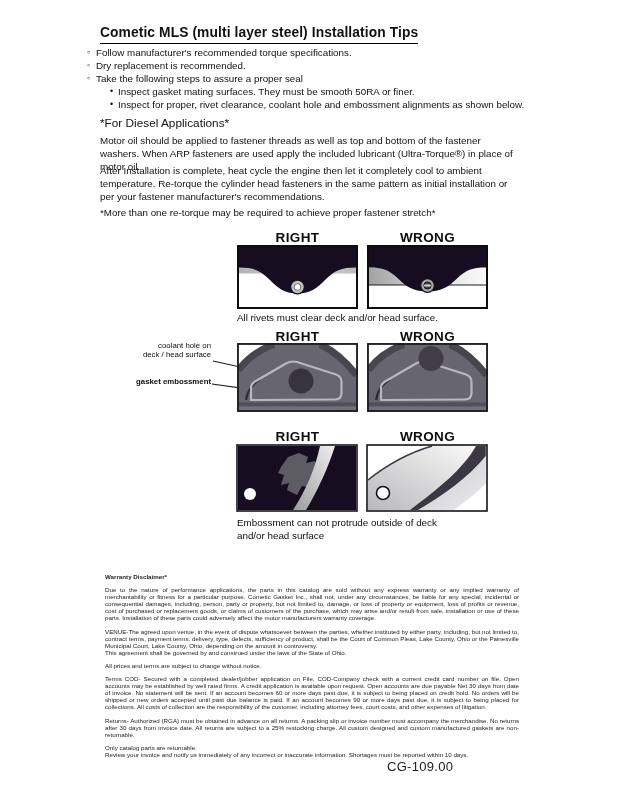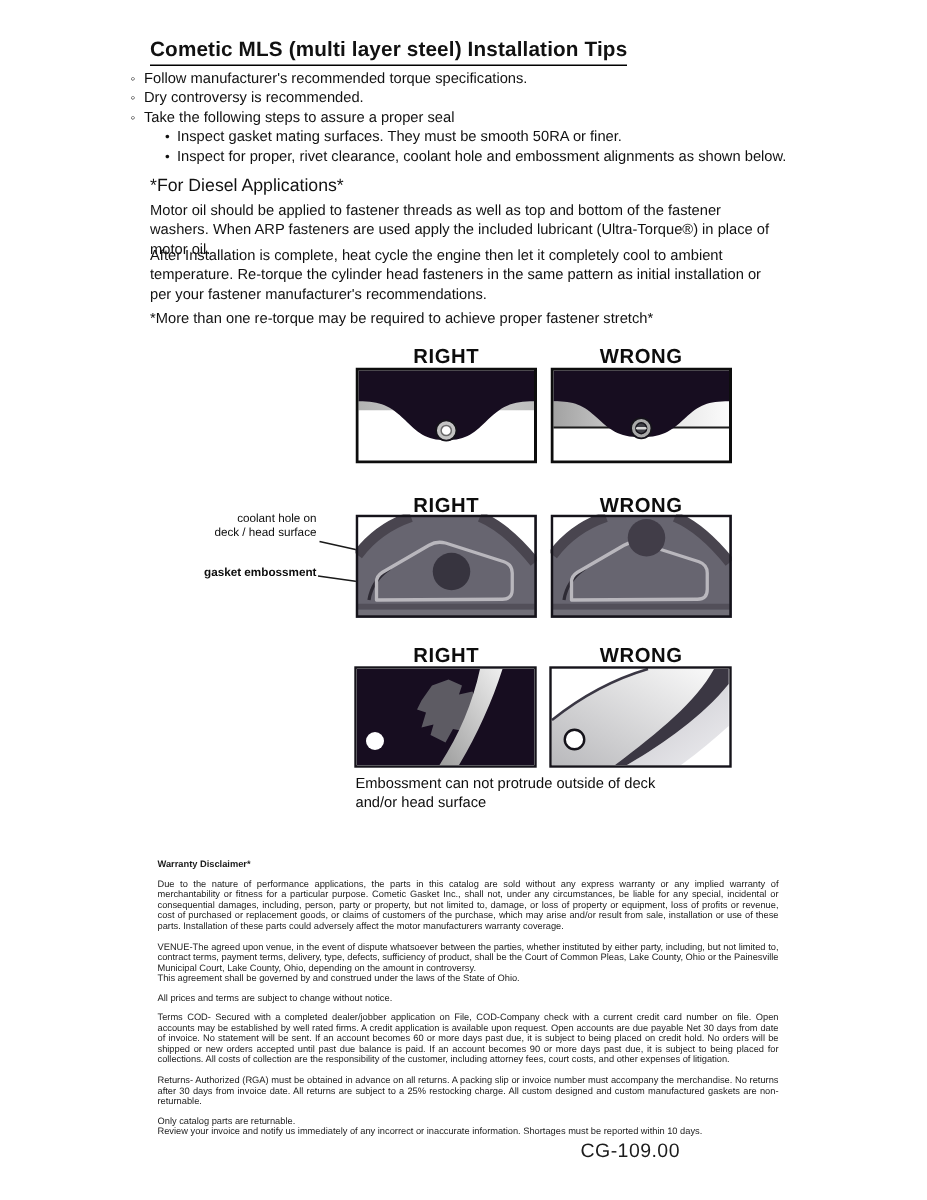--- a/index.html
+++ b/index.html
@@ -62,21 +62,21 @@
 
   <div class="abs title">Cometic MLS (multi layer steel) Installation Tips</div>
 
   <div class="abs tips">
     <div class="tip-row">
       <span class="tip-marker">◦</span>
       <span>Follow manufacturer's recommended torque specifications.</span>
     </div>
     <div class="tip-row">
       <span class="tip-marker">◦</span>
-      <span>Dry controversy is recommended.</span>
+      <span>Dry replacement is recommended.</span>
     </div>
     <div class="tip-row">
       <span class="tip-marker">◦</span>
       <span>Take the following steps to assure a proper seal</span>
     </div>
     <div class="tip-row sub">
       <span class="tip-marker">•</span>
       <span>Inspect gasket mating surfaces.  They must be smooth 50RA or finer.</span>
     </div>
     <div class="tip-row sub">
@@ -124,20 +124,21 @@
       <rect x="2" y="22.5" width="117" height="17.5" fill="url(#band1w)"></rect>
       <line x1="2" y1="40" x2="119" y2="40" stroke="#1c1c1c" stroke-width="1.2"></line>
       <path d="M2,2 H119 V22.5 C105,22.5 99,25 90,33.5 C82,41 76,46.5 60.5,46.5 C45,46.5 39,41 31,33.5 C22,25 16,22.5 2,22.5 Z" fill="#170d20"></path>
       <circle cx="60.5" cy="40.5" r="6.8" fill="#a9a9a9" stroke="#15131a" stroke-width="1.2"></circle>
       <circle cx="60.5" cy="40.5" r="3.6" fill="#3f3f46" stroke="#15131a" stroke-width="1"></circle>
       <rect x="57" y="39.6" width="7" height="1.8" rx="0.9" fill="#d8d8d8"></rect>
       <rect x="1" y="1" width="119" height="62" fill="none" stroke="#0d0d0d" stroke-width="2"></rect>
     </svg>
   </div>
 
+  <div class="abs fig-caption" style="top:311px;">All rivets must clear deck and/or head surface.</div>
 
   <div class="abs rw-label" style="left:237px; top:329px;">RIGHT</div>
   <div class="abs rw-label" style="left:367px; top:329px;">WRONG</div>
 
   <div class="abs anno anno-1" style="white-space:pre-line;">coolant hole on
 deck / head surface</div>
   <div class="abs anno anno-2">gasket embossment</div>
   <svg class="abs leader-svg" width="95" height="45" viewBox="0 0 95 45">
     <line x1="8" y1="6" x2="89" y2="24" stroke="#1a1a1a" stroke-width="1.1"></line>
     <line x1="7" y1="29" x2="57" y2="36" stroke="#1a1a1a" stroke-width="1.1"></line>

